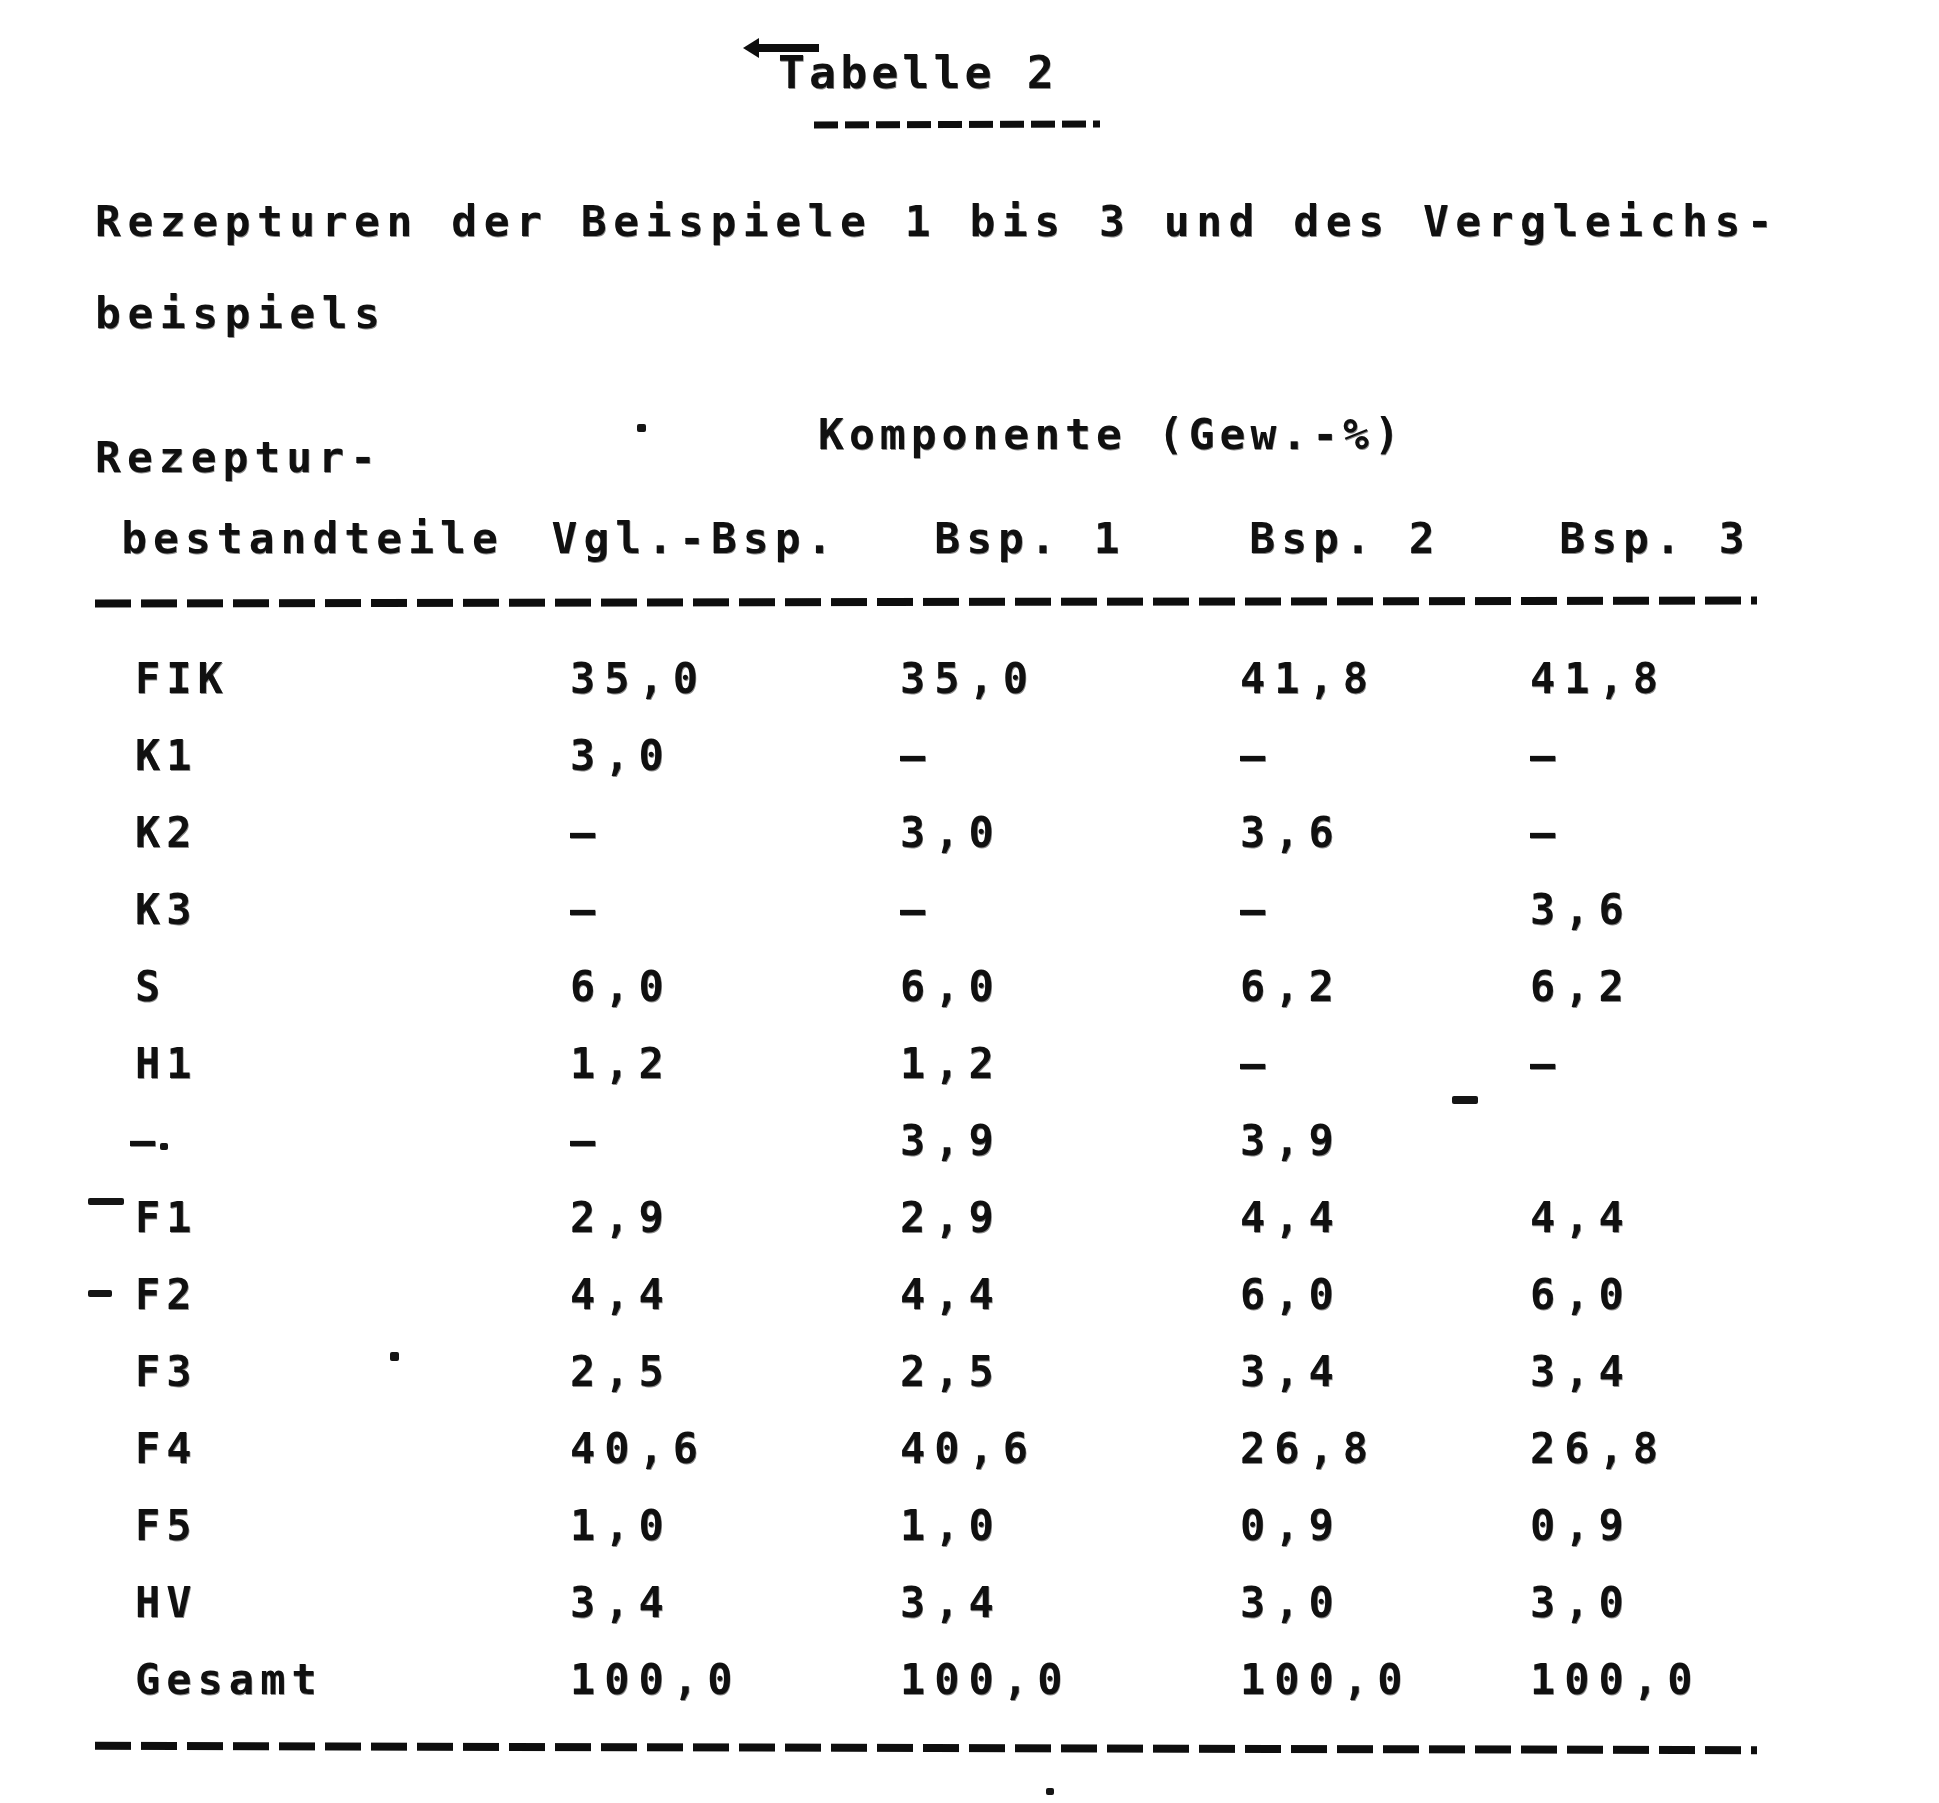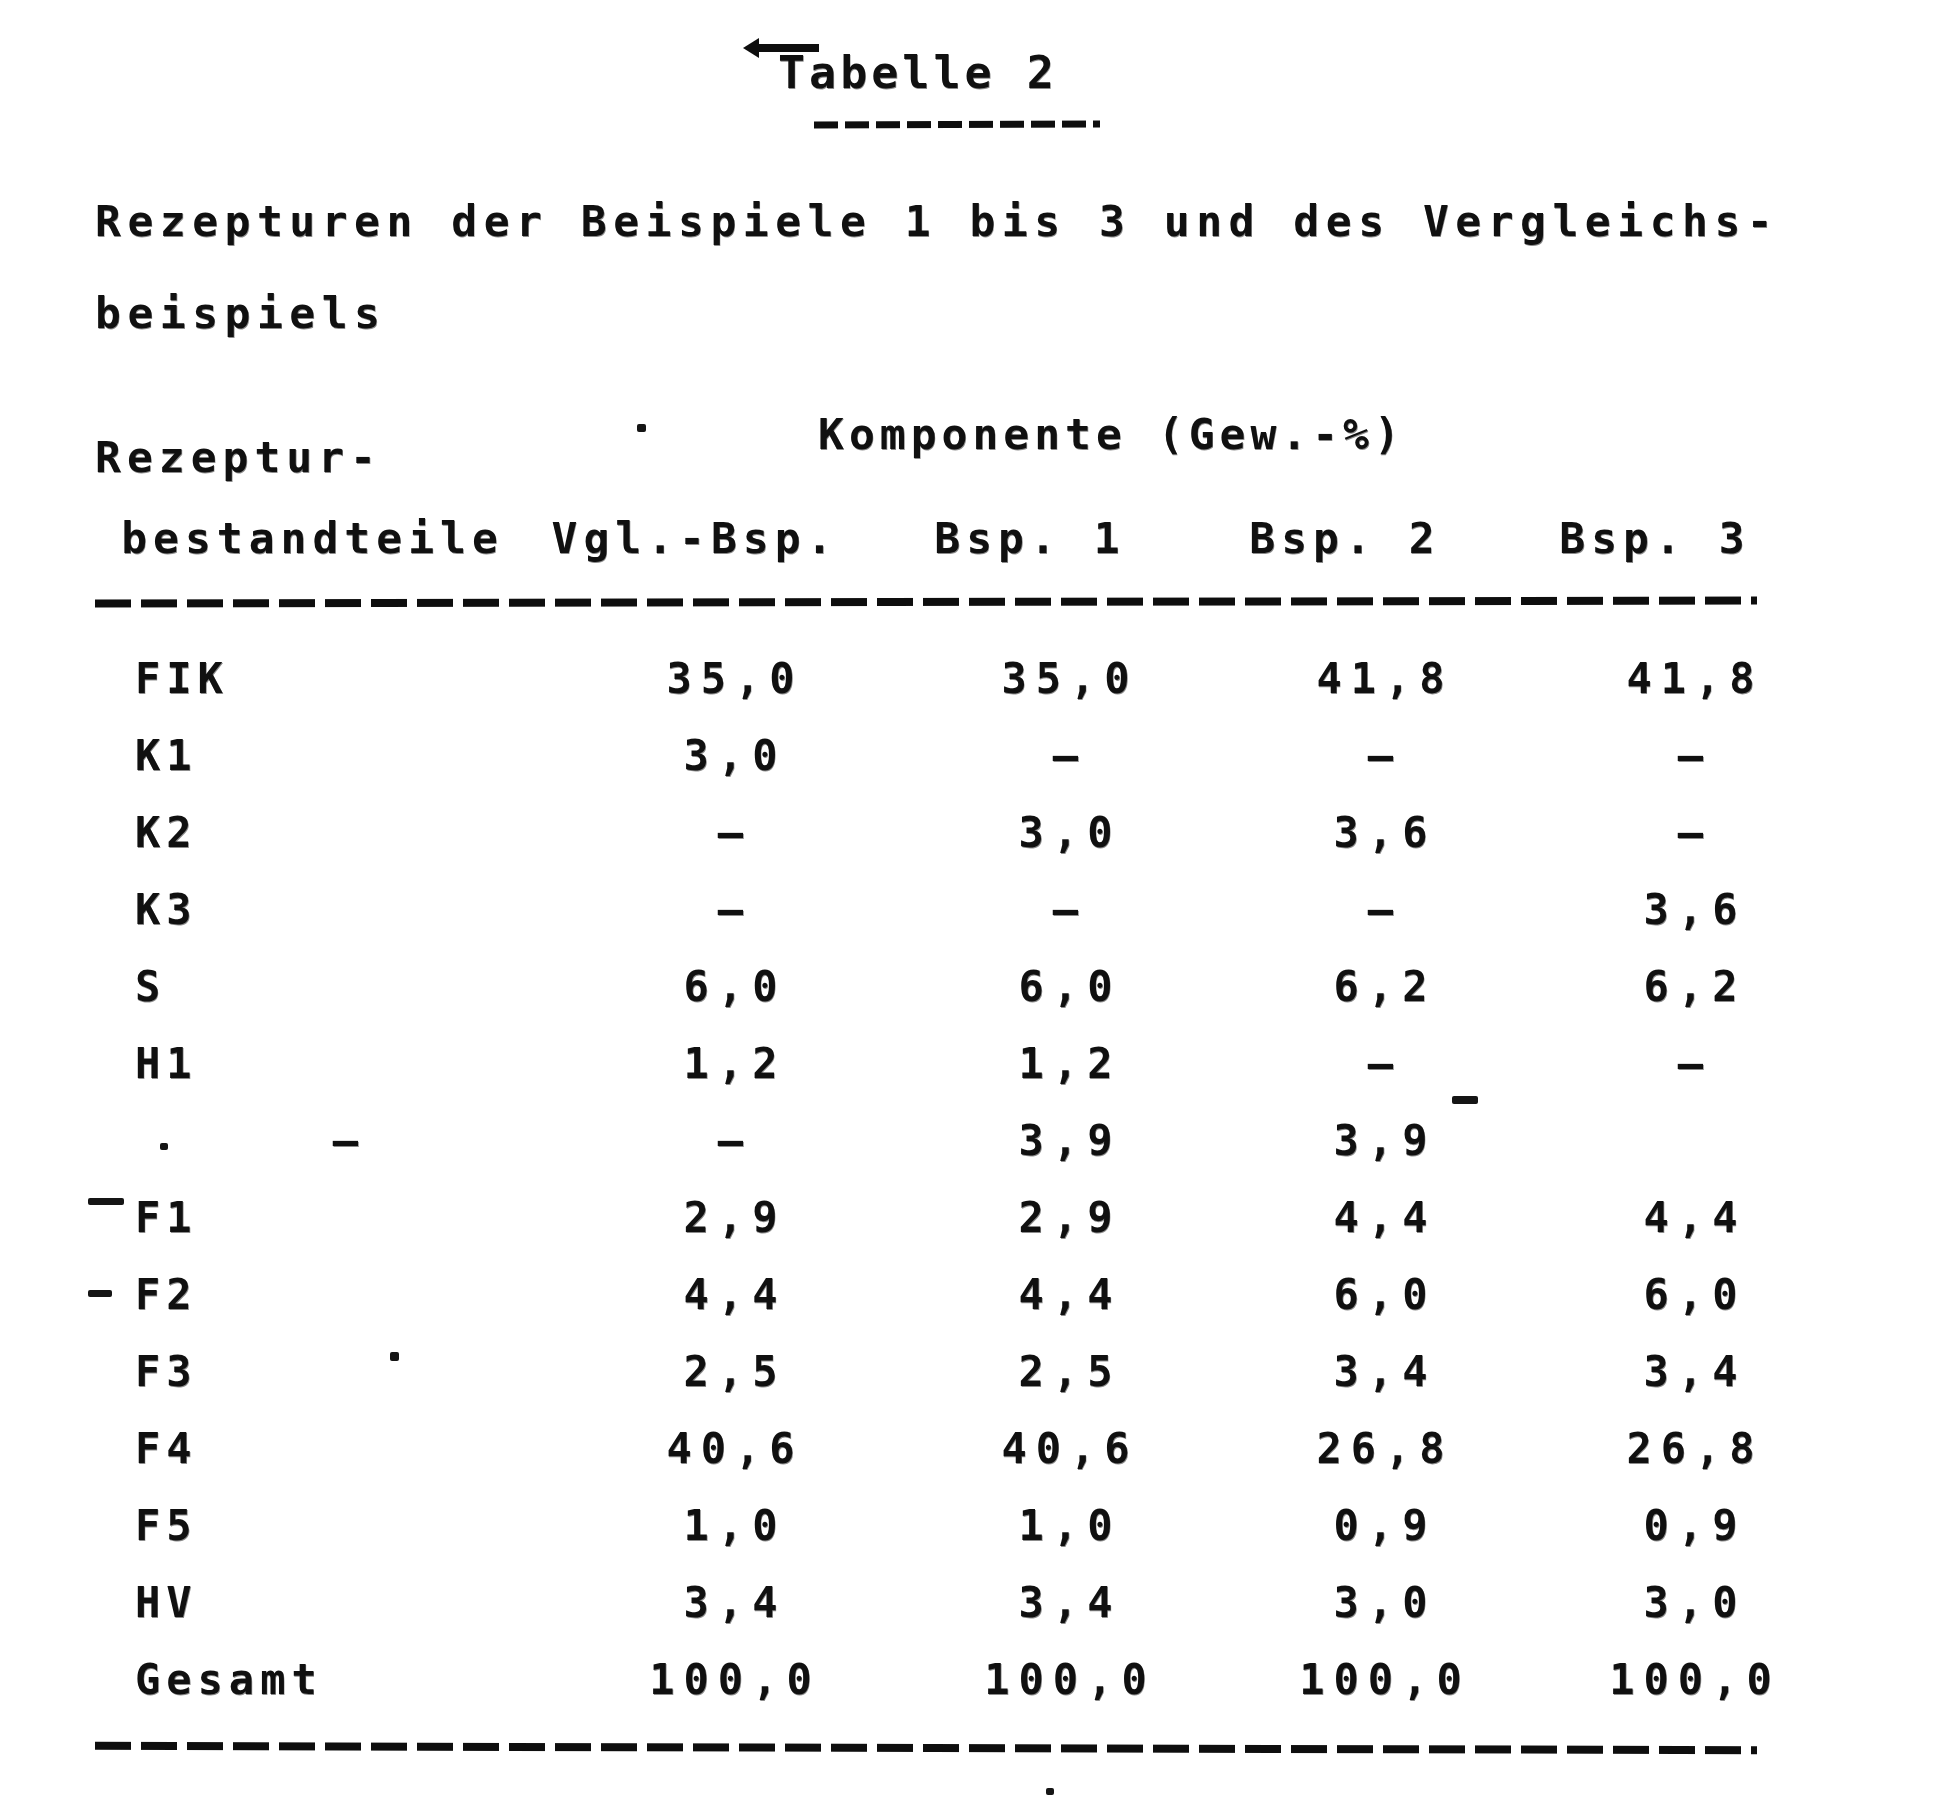--- a/index.html
+++ b/index.html
@@ -55,21 +55,21 @@
   .rule2{top:1744px;transform:rotate(0.15deg);}
   
   .tbody{top:640px;left:90px;width:1730px;margin-left:40px;}
   .trow{
     display:grid;grid-template-columns:440px 330px 340px 290px 330px;
     height:77px;line-height:77px;
     font-size:42px;letter-spacing:9px;
   }
   .trow .cell{white-space:nowrap;overflow:visible;}
   .trow .label{text-align:left;padding-left:5px;letter-spacing:6px;}
-  .trow .val{text-align:center;}
+  .trow .val{text-align:left;}
   
   .speck{background:#151515;border-radius:2px;}
   .sp1{top:424px;left:637px;width:9px;height:8px;}
   .sp2{top:1096px;left:1452px;width:26px;height:8px;}
   .sp3{top:1352px;left:390px;width:9px;height:9px;}
   .sp4{top:1788px;left:1046px;width:8px;height:7px;}
   .sp5{top:1143px;left:160px;width:8px;height:7px;}
   .sp6{top:1198px;left:88px;width:36px;height:7px;}
   .sp7{top:1290px;left:88px;width:24px;height:7px;}
 </style>

